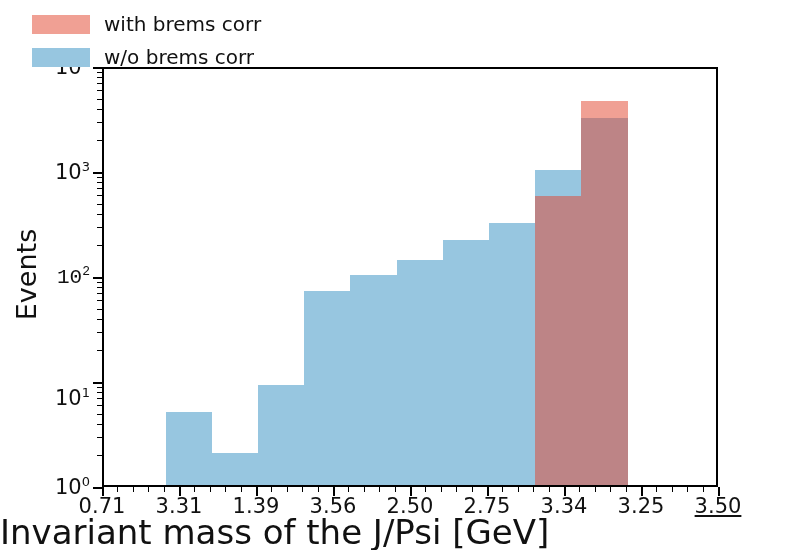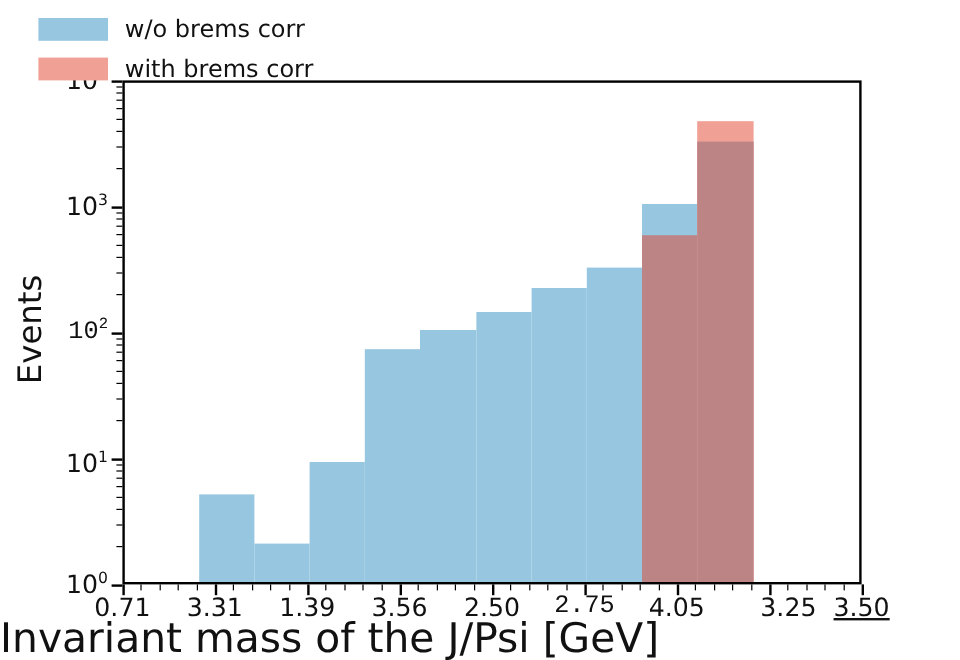--- a/index.html
+++ b/index.html
@@ -111,21 +111,21 @@
       <div class="ylabel" style="right: 710px; top: 487px;">10<sup>0</sup></div>
       <div class="ytick minor" style="left: 97px; top: 455.392px; position: absolute;"></div>
       <div class="ytick minor" style="left: 97px; top: 436.902px; position: absolute;"></div>
       <div class="ytick minor" style="left: 97px; top: 423.784px; position: absolute;"></div>
       <div class="ytick minor" style="left: 97px; top: 413.608px; position: absolute;"></div>
       <div class="ytick minor" style="left: 97px; top: 405.294px; position: absolute;"></div>
       <div class="ytick minor" style="left: 97px; top: 398.265px; position: absolute;"></div>
       <div class="ytick minor" style="left: 97px; top: 392.176px; position: absolute;"></div>
       <div class="ytick minor" style="left: 97px; top: 386.805px; position: absolute;"></div>
       <div class="ytick" style="left: 93px; top: 382px; position: absolute;"></div>
-      <div class="ylabel" style="right: 710px; top: 386px;">10<sup>1</sup></div>
+      <div class="ylabel" style="right: 710px; top: 398px;">10<sup>1</sup></div>
       <div class="ytick minor" style="left: 97px; top: 350.392px; position: absolute;"></div>
       <div class="ytick minor" style="left: 97px; top: 331.902px; position: absolute;"></div>
       <div class="ytick minor" style="left: 97px; top: 318.784px; position: absolute;"></div>
       <div class="ytick minor" style="left: 97px; top: 308.608px; position: absolute;"></div>
       <div class="ytick minor" style="left: 97px; top: 300.294px; position: absolute;"></div>
       <div class="ytick minor" style="left: 97px; top: 293.265px; position: absolute;"></div>
       <div class="ytick minor" style="left: 97px; top: 287.176px; position: absolute;"></div>
       <div class="ytick minor" style="left: 97px; top: 281.805px; position: absolute;"></div>
       <div class="ytick" style="left: 93px; top: 277px; position: absolute;"></div>
       <div class="ylabel" style="right: 710px; top: 277px; font-family: Liberation Mono, monospace;">10<sup>2</sup></div>
@@ -155,25 +155,25 @@
       <div class="xlabel" style="left: 102px;">0.71</div>
       <div class="xtick" style="position: absolute; left: 179px; top: 487px;"></div>
       <div class="xlabel" style="left: 179px;">3.31</div>
       <div class="xtick" style="position: absolute; left: 256px; top: 487px;"></div>
       <div class="xlabel" style="left: 256px;">1.39</div>
       <div class="xtick" style="position: absolute; left: 333px; top: 487px;"></div>
       <div class="xlabel" style="left: 333px;">3.56</div>
       <div class="xtick" style="position: absolute; left: 410px; top: 487px;"></div>
       <div class="xlabel" style="left: 410px;">2.50</div>
       <div class="xtick" style="position: absolute; left: 487px; top: 487px;"></div>
-      <div class="xlabel" style="left: 487px; font-family: Liberation Mono, monospace;">2.75</div>
+      <div class="xlabel" style="left: 487px;">2.75</div>
       <div class="xtick" style="position: absolute; left: 564px; top: 487px;"></div>
-      <div class="xlabel" style="left: 564px;">4.05</div>
+      <div class="xlabel" style="left: 564px;">3.34</div>
       <div class="xtick" style="position: absolute; left: 641px; top: 487px;"></div>
-      <div class="xlabel" style="left: 641px; margin-left: 16px;">3.25</div>
+      <div class="xlabel" style="left: 641px;">3.25</div>
       <div class="xtick" style="position: absolute; left: 718px; top: 487px;"></div>
       <div class="xlabel" style="left: 718px; text-decoration: underline;">3.50</div>
       <div class="xtick minor" style="position: absolute; left: 117.4px; top: 487px;"></div>
       <div class="xtick minor" style="position: absolute; left: 132.8px; top: 487px;"></div>
       <div class="xtick minor" style="position: absolute; left: 148.2px; top: 487px;"></div>
       <div class="xtick minor" style="position: absolute; left: 163.6px; top: 487px;"></div>
       <div class="xtick minor" style="position: absolute; left: 194.4px; top: 487px;"></div>
       <div class="xtick minor" style="position: absolute; left: 209.8px; top: 487px;"></div>
       <div class="xtick minor" style="position: absolute; left: 225.2px; top: 487px;"></div>
       <div class="xtick minor" style="position: absolute; left: 240.6px; top: 487px;"></div>
@@ -201,22 +201,22 @@
       <div class="xtick minor" style="position: absolute; left: 671.8px; top: 487px;"></div>
       <div class="xtick minor" style="position: absolute; left: 687.2px; top: 487px;"></div>
       <div class="xtick minor" style="position: absolute; left: 702.6px; top: 487px;"></div>
     </div>
 
   <div id="xtitle">Invariant mass of the J/Psi [GeV]</div>
   <div id="ytitle">Events</div>
 
   <div id="legend">
     <div class="legend-row">
+      <span class="legend-swatch pink"></span>
+      <span class="legend-text">with brems corr</span>
+    </div>
+    <div class="legend-row">
       <span class="legend-swatch blue"></span>
       <span class="legend-text">w/o brems corr</span>
     </div>
-    <div class="legend-row">
-      <span class="legend-swatch pink"></span>
-      <span class="legend-text">with brems corr</span>
-    </div>
   </div>
 
 </div>
 
 </body></html>

